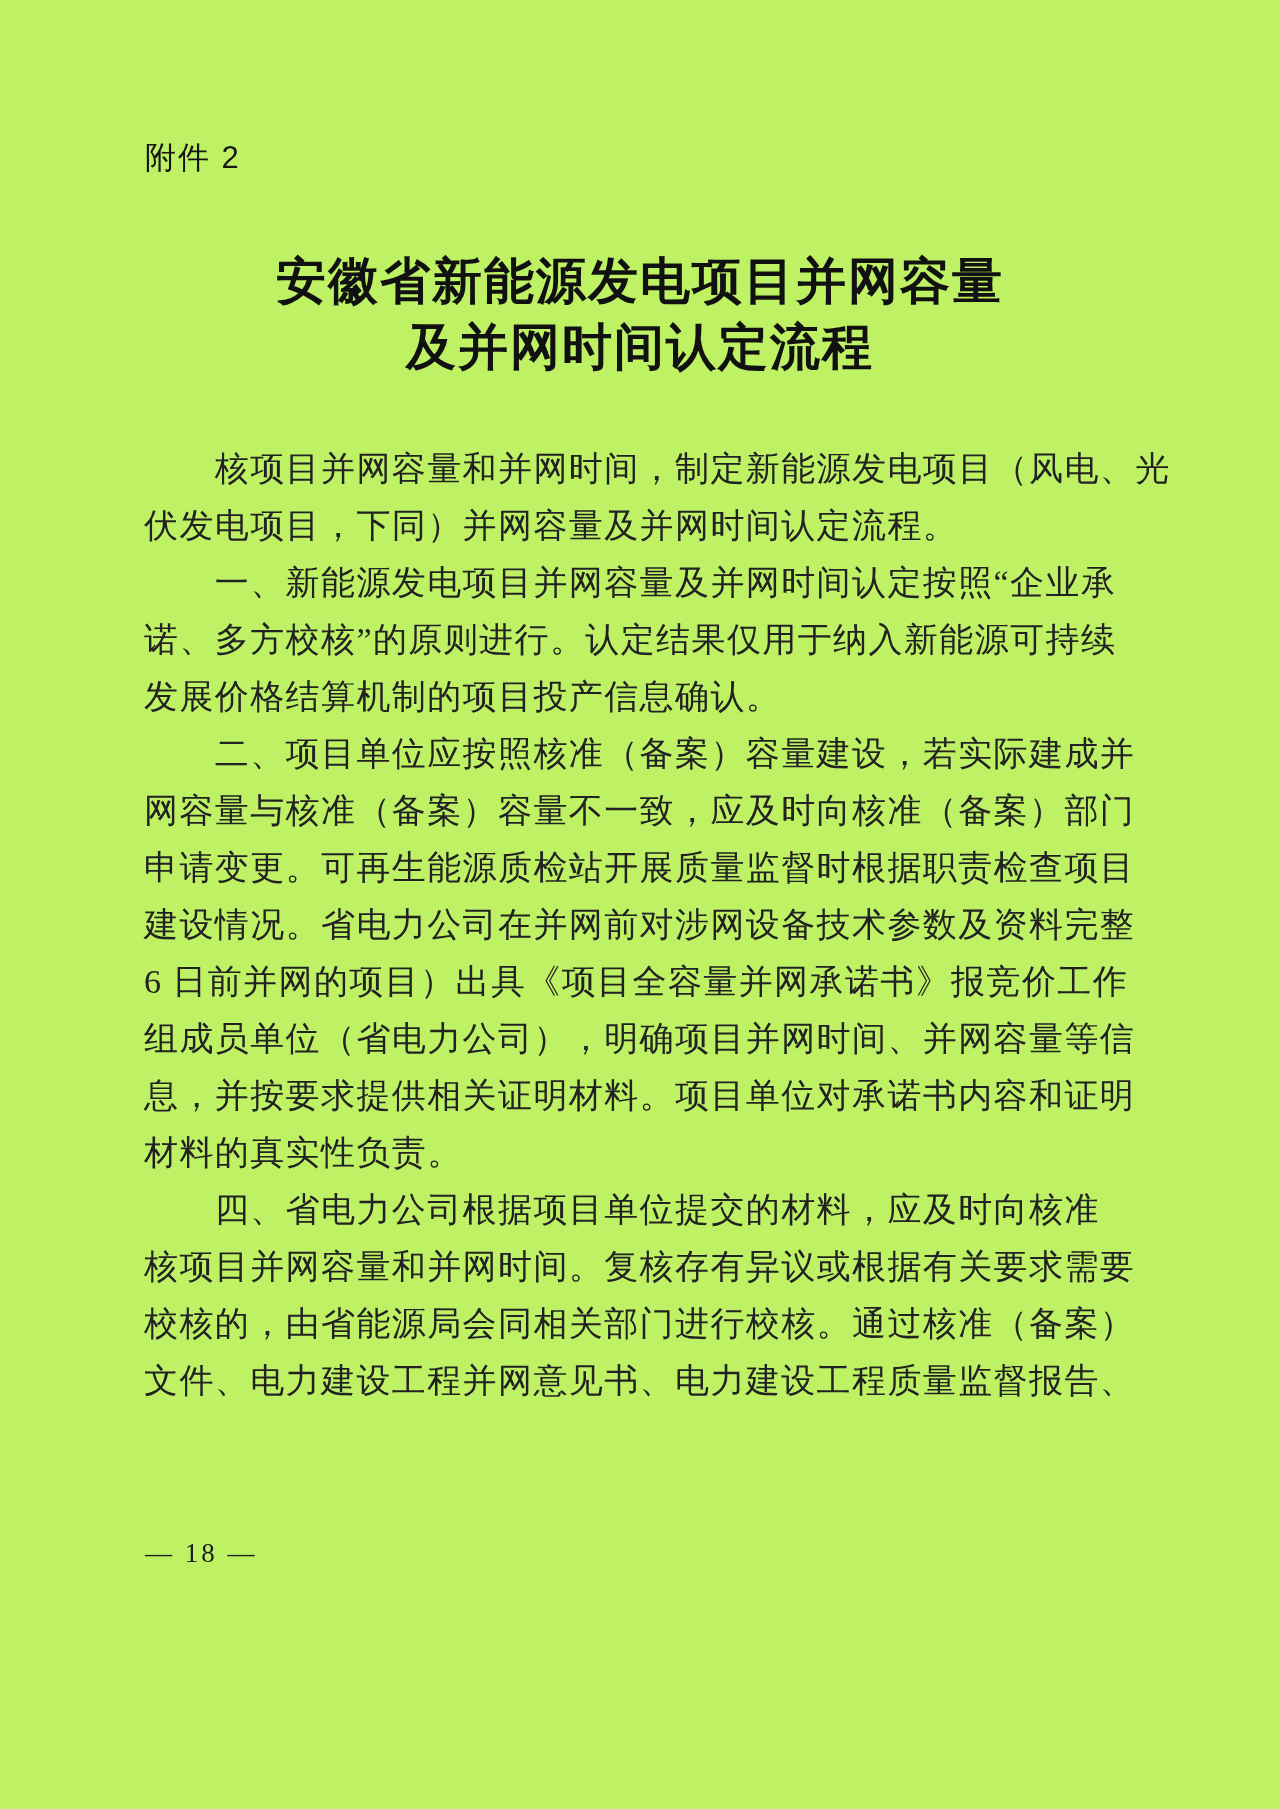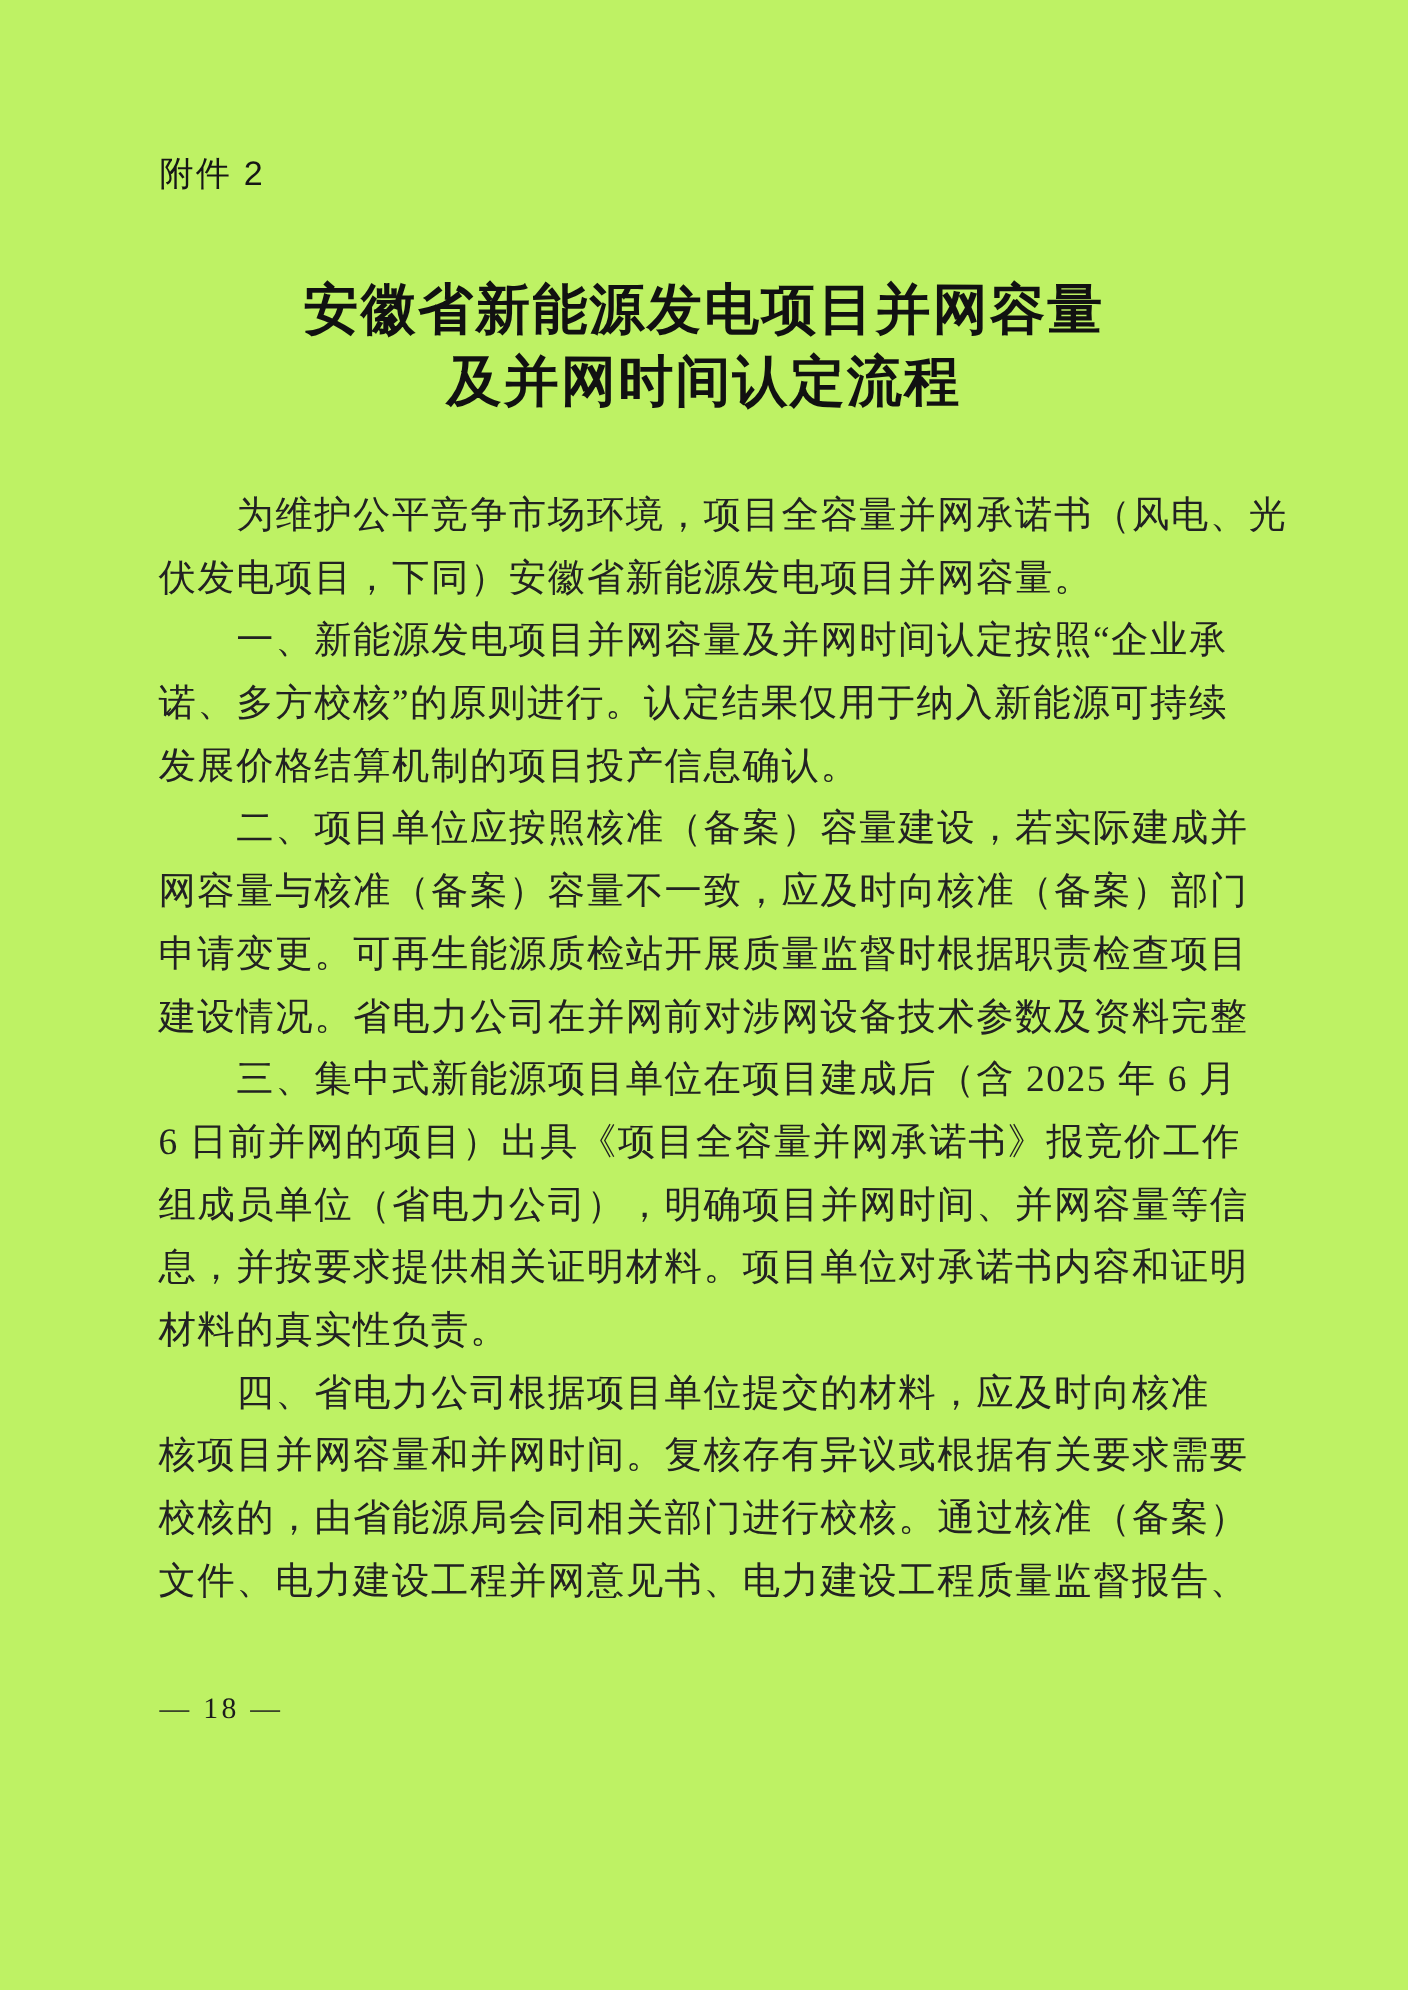--- a/index.html
+++ b/index.html
@@ -69,30 +69,29 @@
 <div class="page">
 
   <div class="attachment-label">附件 2</div>
 
   <div class="doc-title">
     <div>安徽省新能源发电项目并网容量</div>
     <div>及并网时间认定流程</div>
   </div>
 
   <div class="doc-body">
-      <div class="body-line">　　为维护公平竞争市场环境，项目全容量并网承诺书（风电、光</div>
-      <div class="body-line">伏发电项目，下同）安徽省新能源发电项目并网容量。</div>
+      <div class="body-line">　　核项目并网容量和并网时间，制定新能源发电项目（风电、光</div>
+      <div class="body-line">伏发电项目，下同）并网容量及并网时间认定流程。</div>
       <div class="body-line">　　一、新能源发电项目并网容量及并网时间认定按照“企业承</div>
       <div class="body-line">诺、多方校核”的原则进行。认定结果仅用于纳入新能源可持续</div>
       <div class="body-line">发展价格结算机制的项目投产信息确认。</div>
       <div class="body-line">　　二、项目单位应按照核准（备案）容量建设，若实际建成并</div>
       <div class="body-line">网容量与核准（备案）容量不一致，应及时向核准（备案）部门</div>
       <div class="body-line">申请变更。可再生能源质检站开展质量监督时根据职责检查项目</div>
       <div class="body-line">建设情况。省电力公司在并网前对涉网设备技术参数及资料完整</div>
-      <div class="body-line">　　三、集中式新能源项目单位在项目建成后（含 2025 年 6 月</div>
       <div class="body-line">6 日前并网的项目）出具《项目全容量并网承诺书》报竞价工作</div>
       <div class="body-line">组成员单位（省电力公司），明确项目并网时间、并网容量等信</div>
       <div class="body-line">息，并按要求提供相关证明材料。项目单位对承诺书内容和证明</div>
       <div class="body-line">材料的真实性负责。</div>
       <div class="body-line">　　四、省电力公司根据项目单位提交的材料，应及时向核准</div>
       <div class="body-line">核项目并网容量和并网时间。复核存有异议或根据有关要求需要</div>
       <div class="body-line">校核的，由省能源局会同相关部门进行校核。通过核准（备案）</div>
       <div class="body-line">文件、电力建设工程并网意见书、电力建设工程质量监督报告、</div>
     </div>
 

